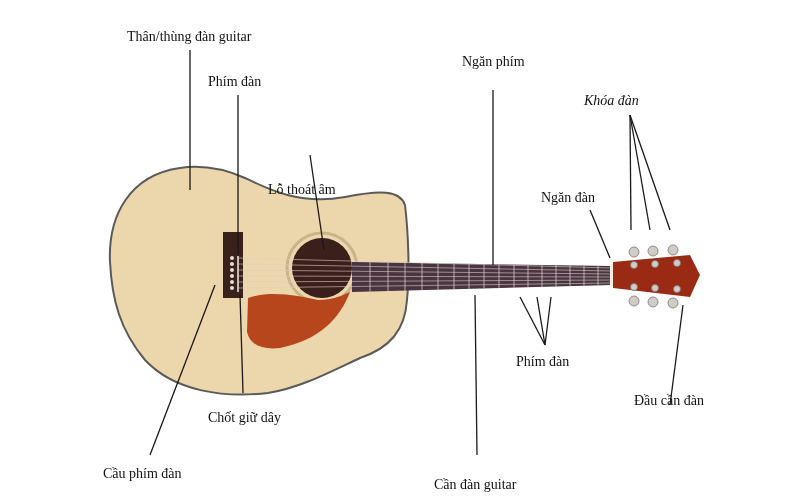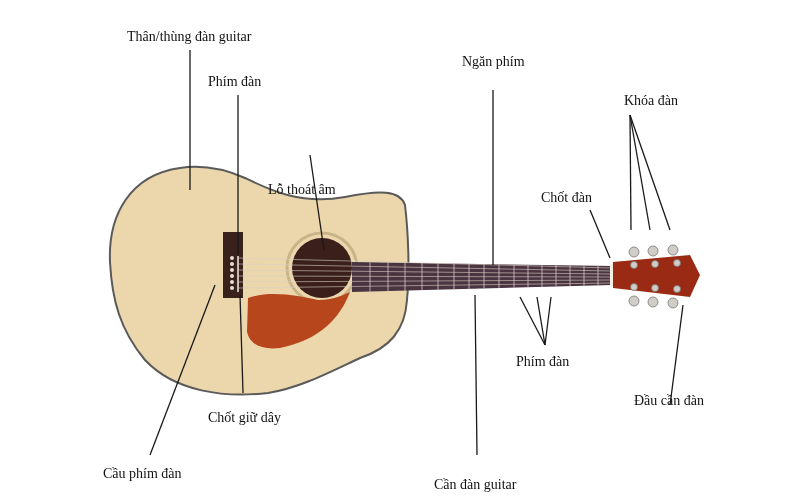--- a/index.html
+++ b/index.html
@@ -95,20 +95,20 @@
       <line x1="240" y1="295" x2="243" y2="393"></line>
       <line x1="215" y1="285" x2="150" y2="455"></line>
       <line x1="475" y1="295" x2="477" y2="455"></line>
     </g>
   </svg>
 
   <span class="label" style="left:127px; top:29px;">Thân/thùng đàn guitar</span>
   <span class="label" style="left:208px; top:74px;">Phím đàn</span>
   <span class="label" style="left:268px; top:134px;margin-top:48px;">Lỗ thoát âm</span>
   <span class="label" style="left:462px; top:54px;">Ngăn phím</span>
-  <span class="label" style="left:624px; top:93px;">Khóa đàn</span>
-  <span class="label" style="left:541px; top:190px;">Chốt đàn</span>
+  <span class="label" style="left:584px; top:93px;font-style:italic;">Khóa đàn</span>
+  <span class="label" style="left:541px; top:190px;">Ngăn đàn</span>
   <span class="label" style="left:516px; top:354px;">Phím đàn</span>
   <span class="label" style="left:634px; top:393px;">Đầu cần đàn</span>
   <span class="label" style="left:208px; top:410px;text-align:center;">Chốt giữ dây</span>
   <span class="label" style="left:103px; top:466px;">Cầu phím đàn</span>
   <span class="label" style="left:434px; top:466px;margin-top:11px;">Cần đàn guitar</span>
 </div>
 
 </body></html>

